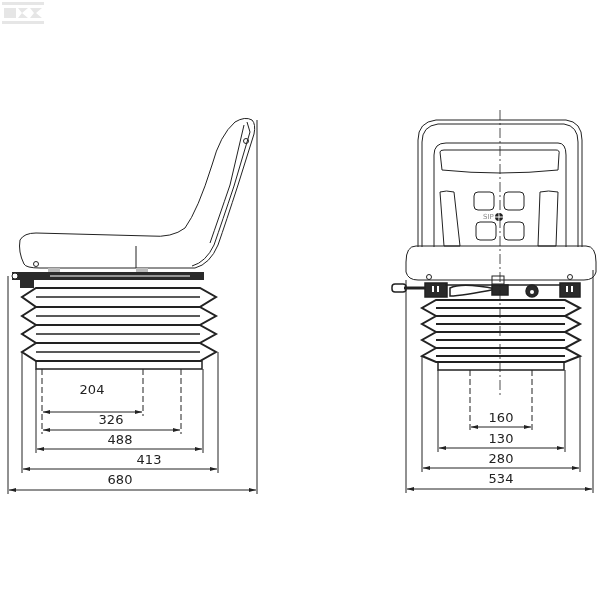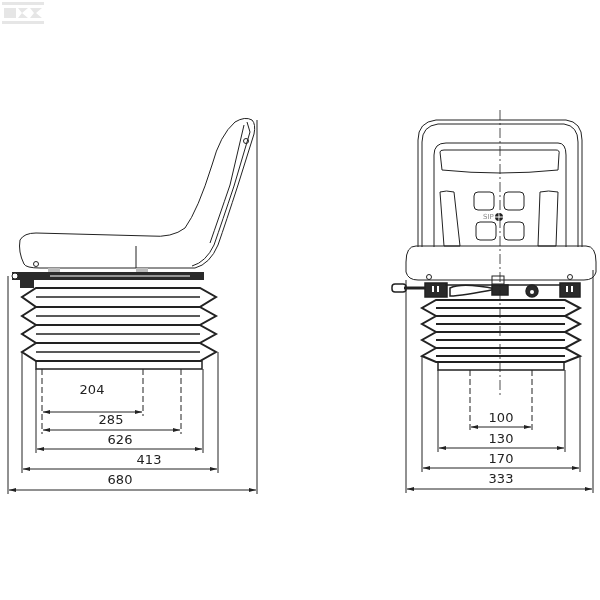--- a/index.html
+++ b/index.html
@@ -139,29 +139,29 @@
   </g>
   <g stroke="#222" stroke-width="1" marker-start="url(#arr)" marker-end="url(#arr)">
     <line x1="471" y1="427" x2="531" y2="427"></line>
     <line x1="439" y1="448" x2="564" y2="448"></line>
     <line x1="423" y1="468" x2="579" y2="468"></line>
     <line x1="407" y1="489" x2="592" y2="489"></line>
   </g>
 </svg>
 
 <div class="dim-label" style="left:92px; top:383px;">204</div>
-<div class="dim-label" style="left:111px; top:413px;">285</div>
-<div class="dim-label" style="left:120px; top:433px;">626</div>
+<div class="dim-label" style="left:111px; top:413px;">326</div>
+<div class="dim-label" style="left:120px; top:433px;">488</div>
 <div class="dim-label" style="left:120px; top:453px;margin-left:29px;">413</div>
 <div class="dim-label" style="left:120px; top:473px;">680</div>
 
-<div class="dim-label" style="left:501px; top:411px;">100</div>
+<div class="dim-label" style="left:501px; top:411px;">160</div>
 <div class="dim-label" style="left:501px; top:432px;">130</div>
-<div class="dim-label" style="left:501px; top:452px;">170</div>
-<div class="dim-label" style="left:501px; top:472px;">333</div>
+<div class="dim-label" style="left:501px; top:452px;">280</div>
+<div class="dim-label" style="left:501px; top:472px;">534</div>
 
 <svg class="logo" width="46" height="26" viewBox="0 0 46 26">
   <rect x="2" y="2" width="42" height="3" fill="#e6e6e6"></rect>
   <rect x="2" y="21" width="42" height="3" fill="#e6e6e6"></rect>
   <rect x="4" y="8" width="12" height="10" fill="#e6e6e6"></rect>
   <path d="M18,8 L28,8 L22,13 L28,18 L18,18 L22,13 Z" fill="#e6e6e6"></path>
   <path d="M30,8 L42,8 L36,13 L42,18 L30,18 L34,13 Z" fill="#e6e6e6"></path>
 </svg>
 
 </body></html>

